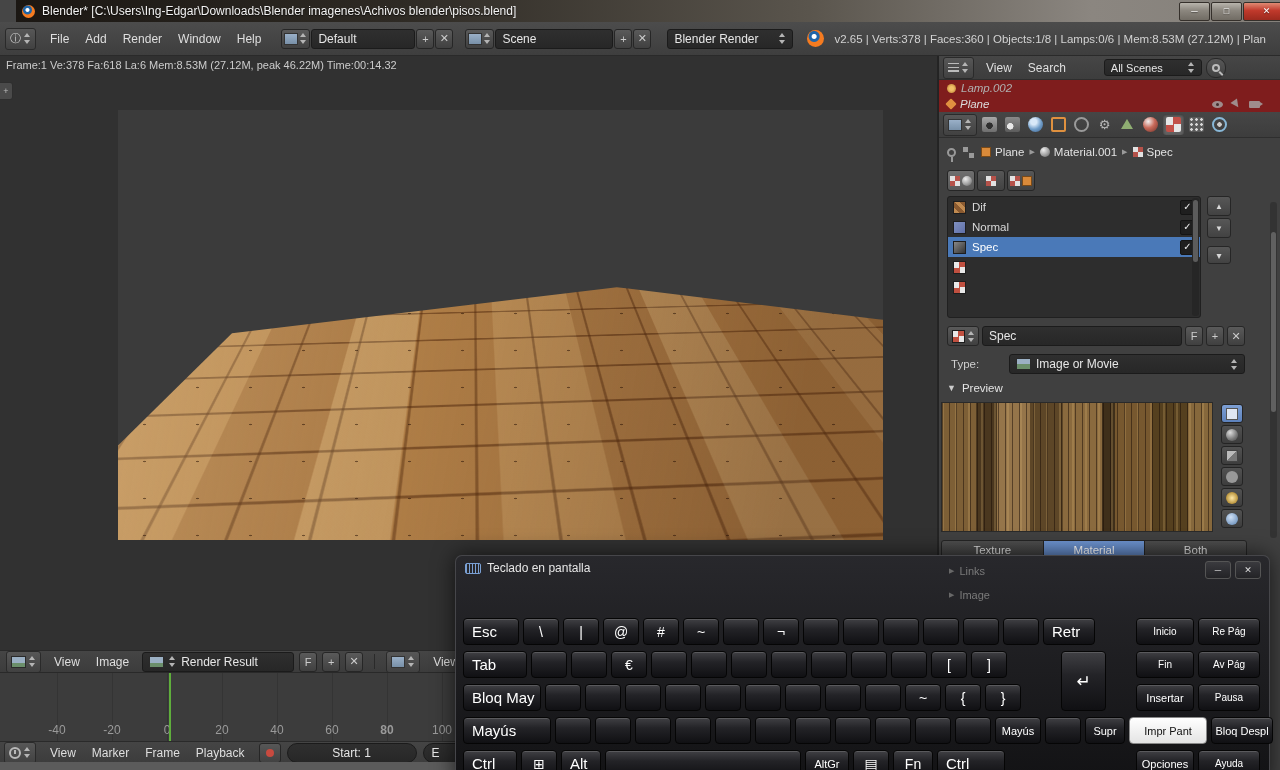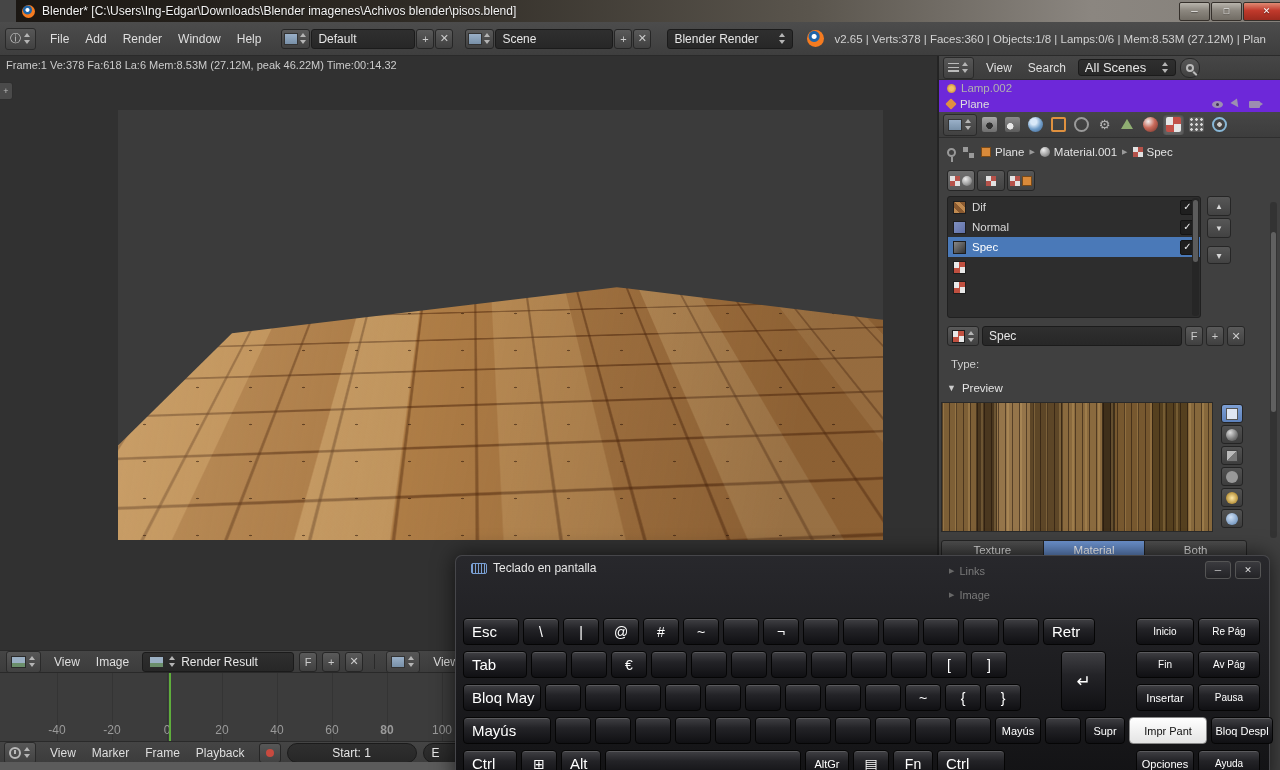--- a/index.html
+++ b/index.html
@@ -82,27 +82,27 @@
   .fld.pill{border-radius:10px;justify-content:center;}
   .fld.start{width:130px;}
   .fld.end{width:60px;justify-content:flex-start;padding-left:8px;}
   #bottom-strip{position:absolute;left:0;top:762px;width:1280px;height:8px;background:#5b5b5b;}
   
   #right-panel{position:absolute;left:938px;top:56px;width:342px;height:714px;background:#404040;border-left:1px solid #232323;box-sizing:border-box;}
   .outliner{position:absolute;left:0;top:0;width:100%;height:56px;}
   .outliner-header{height:24px;background:linear-gradient(#464646,#3d3d3d);border-bottom:1px solid #2e2e2e;
     display:flex;align-items:center;gap:4px;padding:0 4px;box-sizing:border-box;}
   .icon-tree{width:11px;height:9px;background:repeating-linear-gradient(0deg,#bbb 0 1.5px,transparent 1.5px 3.75px);}
-  .fld.scope{width:98px;height:17px;font-size:13px;}
+  .fld.scope{width:98px;height:17px;font-size:11px;margin-left:26px;}
   .fld.scope span:first-child{flex:1;white-space:nowrap;overflow:hidden;}
   .round-btn{width:18px;height:18px;border-radius:9px;background:linear-gradient(#585858,#404040);border:1px solid #282828;
     display:inline-flex;align-items:center;justify-content:center;}
   .icon-search{width:8px;height:8px;border:2px solid #bbb;border-radius:50%;position:relative;box-sizing:border-box;}
   .icon-search::after{content:"";position:absolute;left:6px;top:5px;width:2px;height:5px;background:#bbb;transform:rotate(-45deg);}
-  .outliner-body{position:relative;height:32px;background:#6d28d9;overflow:hidden;}
+  .outliner-body{position:relative;height:32px;background:#7f1d1d;overflow:hidden;font-style:italic;}
   .o-row{display:flex;align-items:center;gap:5px;height:16px;padding:0 8px;font-size:11.5px;color:#ddd;}
   .o-row.dim{color:#b0b0b0;}
   .ic-lamp{width:9px;height:9px;border-radius:50%;background:radial-gradient(circle,#f2c069 30%,#b5762a);flex:0 0 auto;}
   .ic-mesh{width:8px;height:8px;background:#e09040;transform:rotate(45deg);border-radius:1px;flex:0 0 auto;}
   .o-icons{margin-left:auto;display:flex;gap:9px;align-items:center;margin-right:12px;opacity:.8;}
   .ri-eye{width:11px;height:7px;border-radius:50%;background:#a8a8a8;position:relative;}
   .ri-eye::after{content:"";position:absolute;left:4px;top:2px;width:3px;height:3px;border-radius:50%;background:#333;}
   .ri-cursor{width:0;height:0;border-left:4px solid transparent;border-right:4px solid transparent;border-top:8px solid #a8a8a8;transform:rotate(-35deg);}
   .ri-cam{width:11px;height:7px;background:#a8a8a8;border-radius:1px;position:relative;}
   .ri-cam::after{content:"";position:absolute;right:-3px;top:1px;border-top:2.5px solid transparent;border-bottom:2.5px solid transparent;border-left:3px solid #a8a8a8;}
@@ -182,21 +182,21 @@
     color:#ddd;font-size:11.5px;display:flex;align-items:center;justify-content:center;}
   .seg:first-child{border-radius:3px 0 0 3px;margin-left:0;}
   .seg:last-child{border-radius:0 3px 3px 0;}
   .seg.sel{background:linear-gradient(#6d93cf,#5d82bd);color:#fff;}
   .panel-scroll{position:absolute;right:3px;top:146px;width:7px;height:336px;background:#333;border-radius:3px;}
   .panel-thumb{position:absolute;left:1px;top:30px;width:5px;height:180px;background:#606060;border-radius:3px;}
   
   #osk{position:absolute;left:455px;top:555px;width:815px;height:230px;z-index:40;box-sizing:border-box;
     background:linear-gradient(#28282c,#121214);border:1px solid #46464a;border-bottom:none;border-radius:7px 7px 0 0;
     box-shadow:0 0 22px rgba(0,0,0,.65);}
-  .osk-title-row{position:absolute;left:15px;top:5px;display:flex;align-items:center;gap:6px;}
+  .osk-title-row{position:absolute;left:9px;top:5px;display:flex;align-items:center;gap:6px;}
   .osk-kbicon{width:14px;height:9px;border:1px solid #7aa0d4;border-radius:2px;
     background:linear-gradient(90deg,#7aa0d4 1px,transparent 1px) 0 0/3px 100%;}
   .osk-title{color:#e6e6e6;font-size:12px;}
   .osk-ctrl{position:absolute;top:5px;width:24px;height:16px;border:1px solid #555;border-radius:3px;
     background:linear-gradient(#3a3a3e,#232326);color:#ddd;font-size:9px;display:flex;align-items:center;justify-content:center;}
   .osk-ctrl.min{right:38px;}
   .osk-ctrl.cls{right:8px;}
   .ghost{position:absolute;left:493px;display:flex;align-items:center;gap:5px;color:#7a7a7a;font-size:11px;}
   .ghost .g-arrow{font-size:7px;color:#686868;}
   .ghost.g1{top:9px;}
@@ -496,20 +496,25 @@
     <span class="fld name">
       <span>Spec</span>
     </span>
     <span class="mini-btn">F</span>
     <span class="mini-btn">+</span>
     <span class="mini-btn">✕</span>
   </div>
 
   <div class="type-row">
     <span class="type-label">Type:</span>
+    <span class="fld type">
+      <span class="icon-image"></span>
+      <span class="tv">Image or Movie</span>
+      <span class="updn"></span>
+    </span>
   </div>
 
   <div class="prev-header">
     <span class="caret">▼</span>
     <span>Preview</span>
   </div>
   <div class="preview-box"></div>
   <div class="side-col" id="side-col">
       <span class="side-btn sel">
         <span class="sbi sbi-flat"></span>

